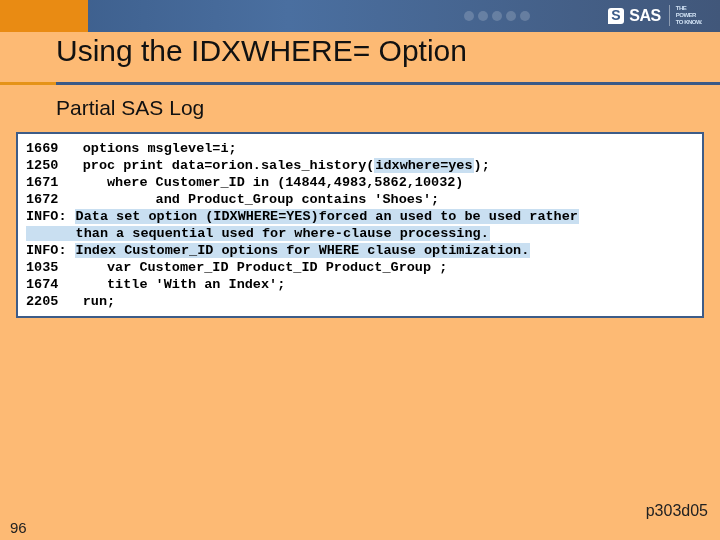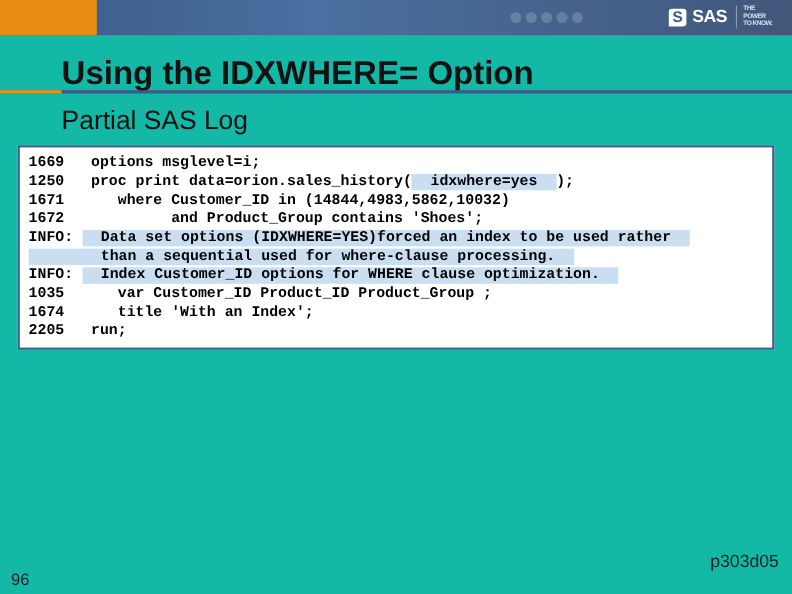--- a/index.html
+++ b/index.html
@@ -8,21 +8,21 @@
     width: 720px;
     height: 540px;
     background: #e8e8e8;
     font-family: Arial, Helvetica, sans-serif;
     overflow: hidden;
   }
   .slide {
     position: relative;
     width: 720px;
     height: 540px;
-    background: #14b8a6;
+    background: #fdba74;
     box-sizing: border-box;
   }
   .topbar {
     position: absolute;
     top: 0; left: 0; right: 0;
     height: 32px;
     background: linear-gradient(to right, #3a5b88 0%, #4a6fa0 40%, #41577a 100%);
   }
   .topbar-accent {
     position: absolute;
@@ -70,30 +70,30 @@
     background: #3b5a87;
   }
   .underline-accent {
     position: absolute;
     left: 0; top: 82px;
     width: 56px; height: 3px;
     background: #e59318;
   }
   h1.title {
     position: absolute;
-    left: 56px; top: 50px;
+    left: 56px; top: 34px;
     margin: 0;
     font-size: 30px;
-    font-weight: 700;
+    font-weight: 400;
     color: #111;
   }
   .subtitle {
     position: absolute;
     left: 56px; top: 96px;
-    font-size: 24px;
+    font-size: 21px;
     color: #111;
   }
   .codebox {
     position: absolute;
     left: 16px; top: 132px;
     width: 688px;
     border: 2px solid #3d5c88;
     background: #ffffff;
     padding: 6px 8px 6px 8px;
     box-sizing: border-box;
@@ -102,21 +102,21 @@
     margin: 0;
     font-family: "Courier New", Courier, monospace;
     font-size: 13.5px;
     line-height: 17px;
     font-weight: bold;
     color: #000;
     white-space: pre;
   }
   .hl {
     background: #c9dff1;
-    padding: 0 17px;
+    padding: 0 1px;
   }
   .pagenum {
     position: absolute;
     left: 10px; bottom: 4px;
     font-size: 15px;
     color: #222;
   }
   .footcode {
     position: absolute;
     right: 12px; bottom: 20px;
@@ -153,21 +153,21 @@
   <div class="underline"></div>
   <div class="underline-accent"></div>
 
   <div class="subtitle">Partial SAS Log</div>
 
   <div class="codebox">
 <pre><span>1669   options msglevel=i;</span>
 <span>1250   proc print data=orion.sales_history(</span><span class="hl">idxwhere=yes</span><span>);</span>
 <span>1671      where Customer_ID in (14844,4983,5862,10032)</span>
 <span>1672            and Product_Group contains 'Shoes';</span>
-<span>INFO: </span><span class="hl">Data set options (IDXWHERE=YES)forced an index to be used rather</span>
+<span>INFO: </span><span class="hl">Data set option (IDXWHERE=YES)forced an used to be used rather</span>
 <span class="hl">      than a sequential used for where-clause processing.</span>
 <span>INFO: </span><span class="hl">Index Customer_ID options for WHERE clause optimization.</span>
 <span>1035      var Customer_ID Product_ID Product_Group ;</span>
 <span>1674      title 'With an Index';</span>
 <span>2205   run;</span></pre>
   </div>
 
   <div class="pagenum">96</div>
   <div class="footcode">p303d05</div>
 

